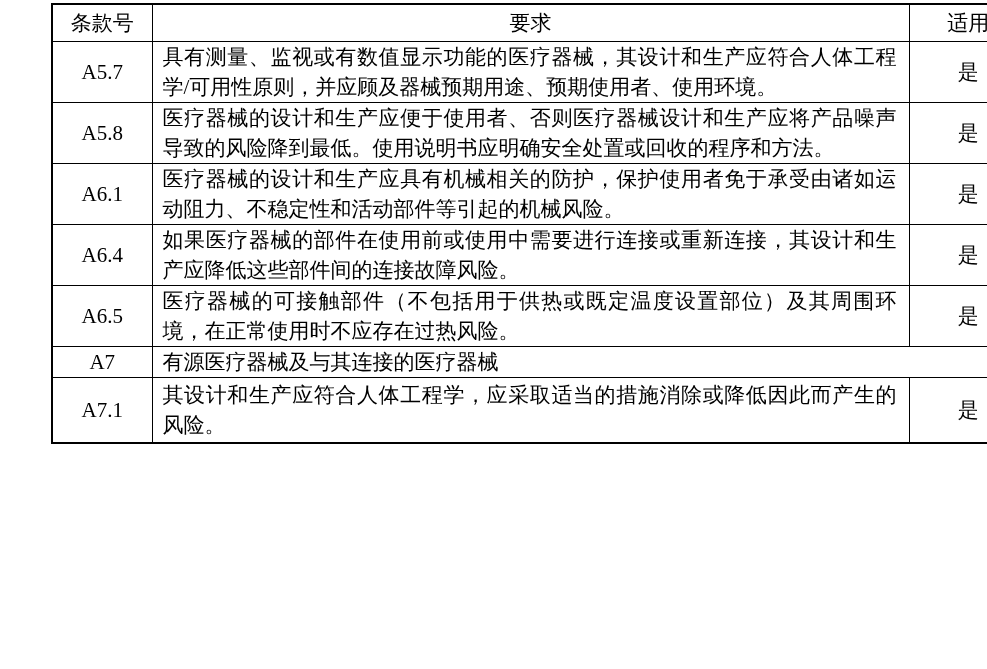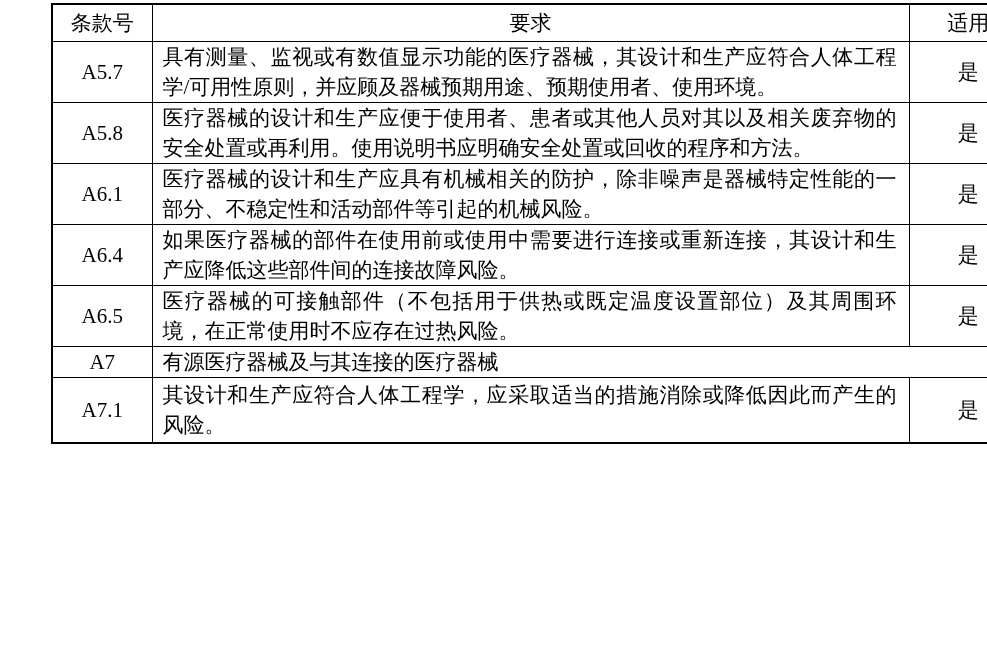--- a/index.html
+++ b/index.html
@@ -83,28 +83,28 @@
 
 
       <tr class="h-std">
         <td class="clause">A5.7</td>
         <td class="req">具有测量、监视或有数值显示功能的医疗器械，其设计和生产应符合人体工程学/可用性原则，并应顾及器械预期用途、预期使用者、使用环境。</td>
         <td class="app">是</td>
       </tr>
 
       <tr class="h-std">
         <td class="clause">A5.8</td>
-        <td class="req">医疗器械的设计和生产应便于使用者、患者或其他人员对其以及相关废弃物的安全处置或再利用。使用说明书应明确安全处置或回收的程序和方法。</td>
+        <td class="req">医疗器械的设计和生产应便于使用者、否则医疗器械设计和生产应将产品噪声导致的风险降到最低。使用说明书应明确安全处置或回收的程序和方法。</td>
         <td class="app">是</td>
       </tr>
 
 
       <tr class="h-std">
         <td class="clause">A6.1</td>
-        <td class="req">医疗器械的设计和生产应具有机械相关的防护，除非噪声是器械特定性能的一部分、不稳定性和活动部件等引起的机械风险。</td>
+        <td class="req">医疗器械的设计和生产应具有机械相关的防护，保护使用者免于承受由诸如运动阻力、不稳定性和活动部件等引起的机械风险。</td>
         <td class="app">是</td>
       </tr>
 
 
 
       <tr class="h-std">
         <td class="clause">A6.4</td>
         <td class="req">如果医疗器械的部件在使用前或使用中需要进行连接或重新连接，其设计和生产应降低这些部件间的连接故障风险。</td>
         <td class="app">是</td>
       </tr>

